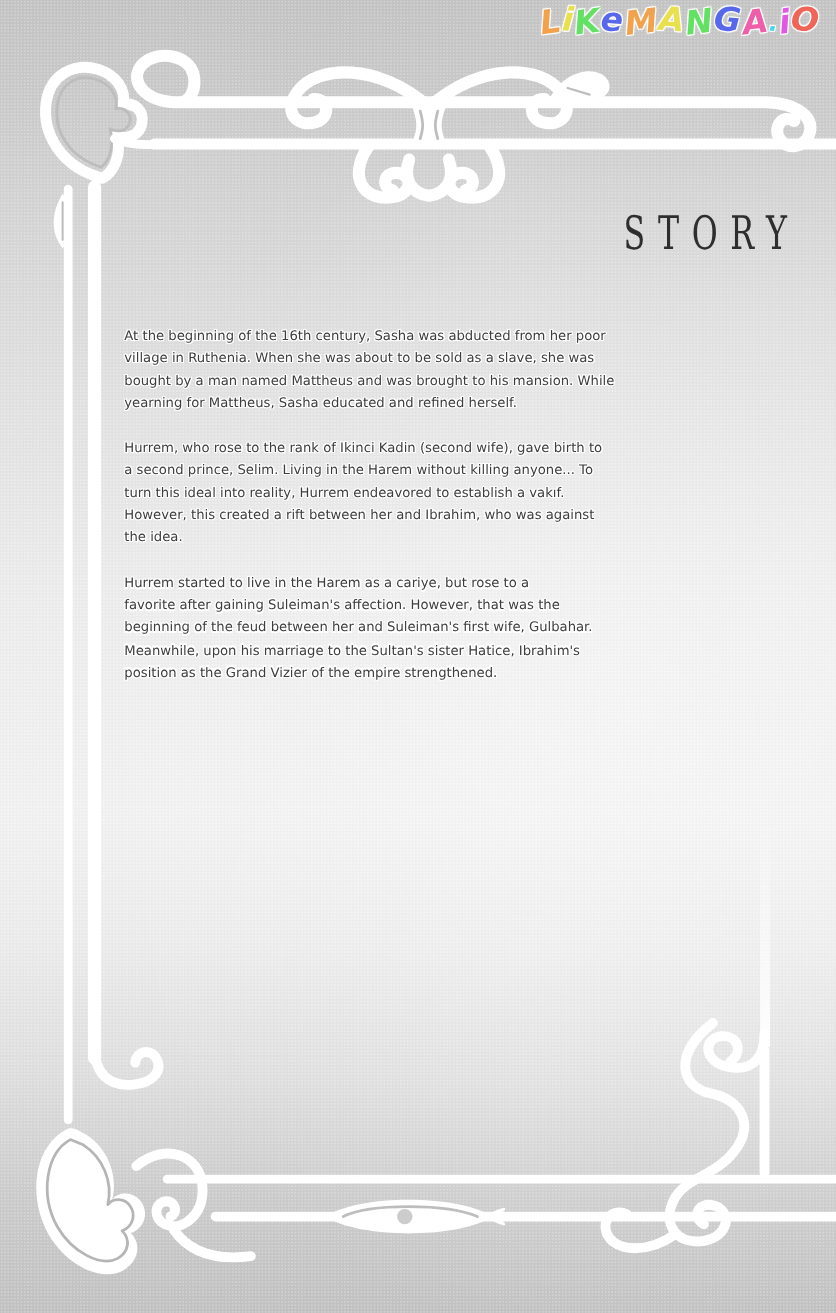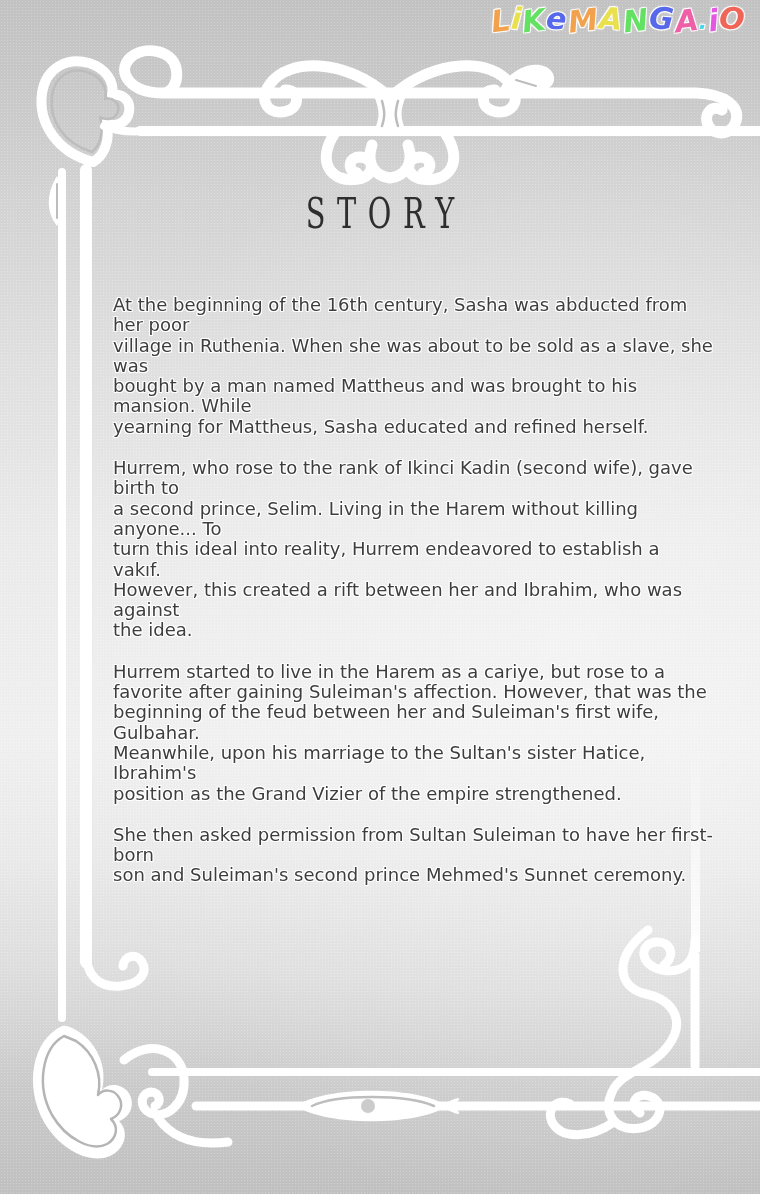--- a/index.html
+++ b/index.html
@@ -33,35 +33,35 @@
       -1px -1px 0 rgba(255,255,255,.85), 1px -1px 0 rgba(255,255,255,.85),
       -1px 1px 0 rgba(255,255,255,.85), 1px 1px 0 rgba(255,255,255,.85),
       0 0 3px rgba(255,255,255,.9);
   }
   .logo-ch:nth-child(odd)  { transform:rotate(-7deg) translateY(1px); }
   .logo-ch:nth-child(even) { transform:rotate(4deg)  translateY(-1px); }
   .logo-ch:nth-child(10)   { font-size:22px; }
 
   .title-wrap {
     position:absolute; top:190px; left:0; width:760px;
-    display:flex; justify-content:center; z-index:2;
+    display:flex; justify-content:flex-end; z-index:2;
   }
   .title {
     font-family:"DejaVu Serif", serif;
     font-size:40px; font-weight:400; color:#2e2e2e;
     letter-spacing:16px; padding-left:16px;
     transform:scaleX(0.72) scaleY(1.05);
   }
 
   .story-text {
     position:absolute; left:113px; top:295px; width:600px; z-index:2;
   }
   .story-text p {
     margin:0 0 21px 0;
-    font-size:18px; line-height:20.3px;
+    font-size:12px; line-height:20.3px;
     color:#3d3d3d;
     white-space:pre-line;
     text-shadow:
       -1px -1px 0 #fff, 1px -1px 0 #fff, -1px 1px 0 #fff, 1px 1px 0 #fff,
       -1px 0 0 #fff, 1px 0 0 #fff, 0 -1px 0 #fff, 0 1px 0 #fff;
   }
 </style>
 </head>
 <body>
 
@@ -143,17 +143,15 @@
     <p>Hurrem, who rose to the rank of Ikinci Kadin (second wife), gave birth to
 a second prince, Selim. Living in the Harem without killing anyone... To
 turn this ideal into reality, Hurrem endeavored to establish a vakıf.
 However, this created a rift between her and Ibrahim, who was against
 the idea.</p>
     <p>Hurrem started to live in the Harem as a cariye, but rose to a
 favorite after gaining Suleiman's affection. However, that was the
 beginning of the feud between her and Suleiman's first wife, Gulbahar.
 Meanwhile, upon his marriage to the Sultan's sister Hatice, Ibrahim's
 position as the Grand Vizier of the empire strengthened.</p>
-    <p>She then asked permission from Sultan Suleiman to have her first-born
-son and Suleiman's second prince Mehmed's Sunnet ceremony.</p>
   </div>
 
 </div>
 
 </body></html>

